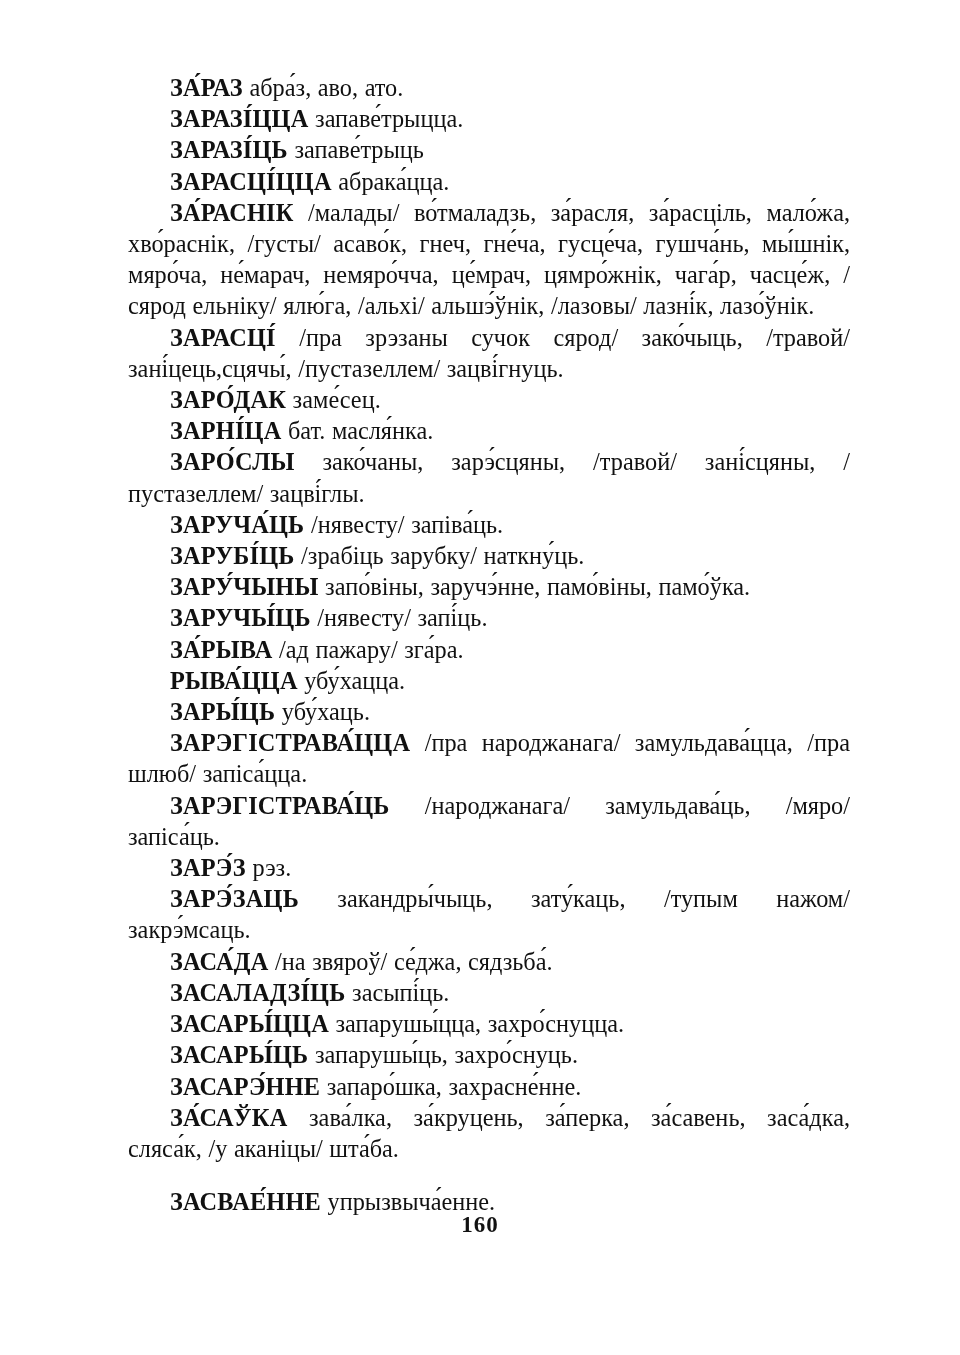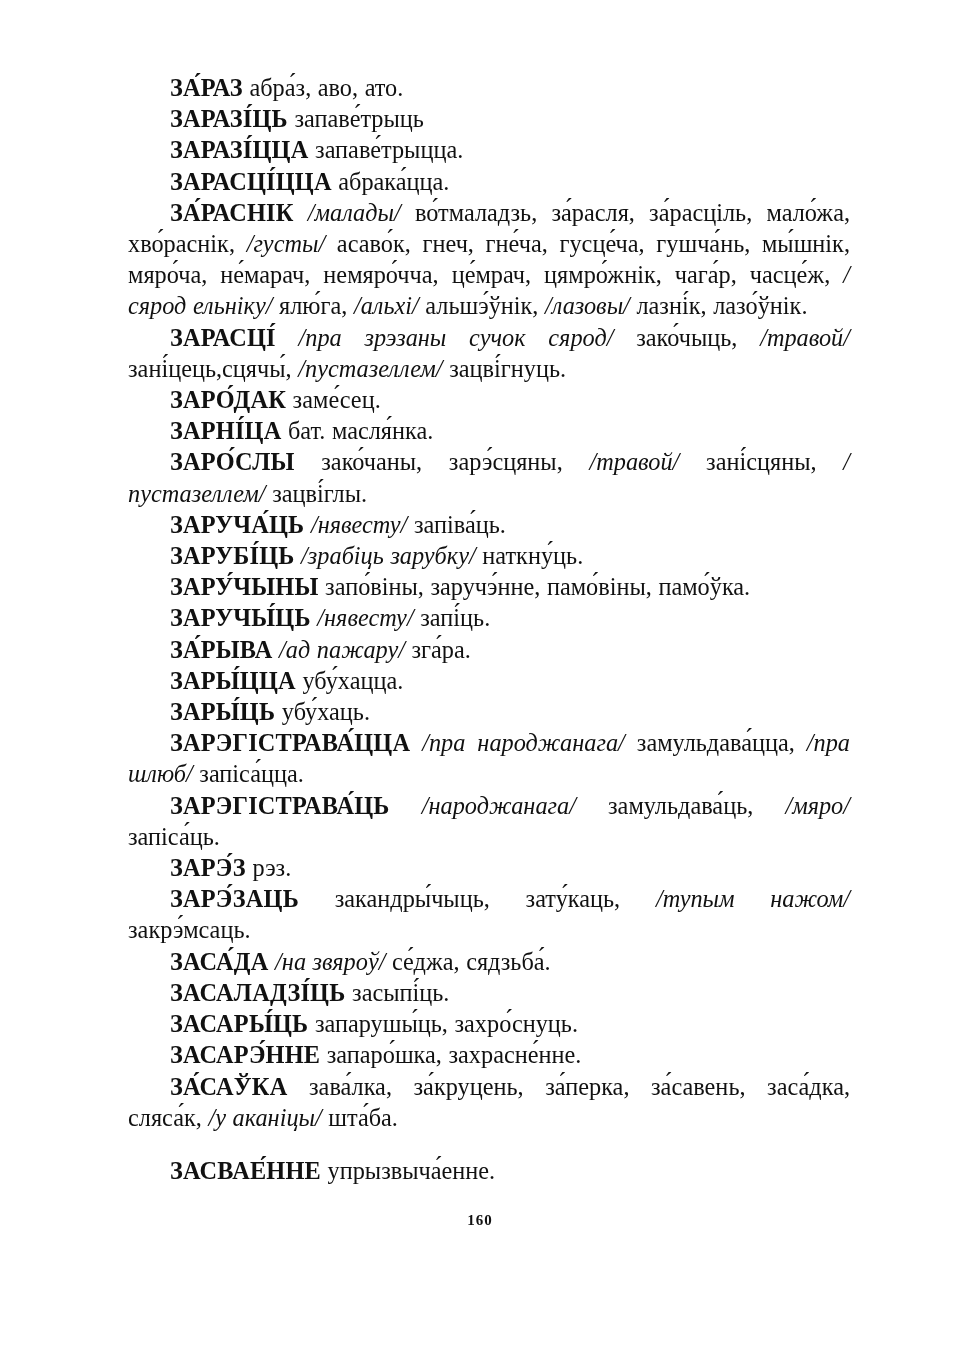--- a/index.html
+++ b/index.html
@@ -43,72 +43,72 @@
     text-align: left;
     margin-top: 22px;
   }
   
   .hw {
     font-weight: 700;
     letter-spacing: 0.2px;
   }
   
   .ctx {
-    font-style: italic;
   }
   .body-text {
     font-weight: 400;
   }
   
   .entry.wide-gap {
     text-align: justify;
     word-spacing: 10px;
   }
   .entry.wide-gap .tight {
     word-spacing: 0.5px;
   }
   #folio {
     position: absolute;
     left: 0;
     top: 1212px;
     width: 960px;
     text-align: center;
-    font-size: 15px;
+    font-size: 23px;
     font-weight: 700;
     letter-spacing: 1px;
   }
 </style>
 </head>
 <body>
 
 <div id="page">
 
   <div id="entries">
       <p class="entry"><span class="hw">ЗА́РАЗ</span><span class="body-text"> абра́з, аво, ато.</span></p>
+      <p class="entry"><span class="hw">ЗАРАЗІ́ЦЦА</span><span class="body-text">  запаве́трыцца.</span></p>
       <p class="entry"><span class="hw">ЗАРАЗІ́ЦЬ</span><span class="body-text">  запаве́трыць</span></p>
-      <p class="entry"><span class="hw">ЗАРАЗІ́ЦЦА</span><span class="body-text">  запаве́трыцца.</span></p>
       <p class="entry"><span class="hw">ЗАРАСЦІ́ЦЦА</span><span class="body-text">  абрака́цца.</span></p>
       <p class="entry"><span class="hw">ЗА́РАСНІК</span><span class="ctx"> /малады/ </span><span class="body-text">во́тмаладзь, за́расля, за́расціль, мало́жа, хво́раснік, </span><span class="ctx">/густы/ </span><span class="body-text">асаво́к, гнеч, гне́ча, гусце́ча, гушча́нь, мы́шнік, мяро́ча, не́марач, немяро́чча, це́мрач, цямро́жнік, чага́р, часце́ж, </span><span class="ctx">/сярод ельніку/ </span><span class="body-text">ялю́га, </span><span class="ctx">/альхі/ </span><span class="body-text">альшэ́ўнік, </span><span class="ctx">/лазовы/ </span><span class="body-text">лазні́к, лазо́ўнік.</span></p>
       <p class="entry"><span class="hw">ЗАРАСЦІ́</span><span class="ctx"> /пра зрэзаны сучок сярод/ </span><span class="body-text">зако́чыць, </span><span class="ctx">/травой/ </span><span class="body-text">зані́цець,сцячы́, </span><span class="ctx">/пустазеллем/ </span><span class="body-text">зацві́гнуць.</span></p>
       <p class="entry"><span class="hw">ЗАРО́ДАК</span><span class="body-text"> заме́сец.</span></p>
       <p class="entry"><span class="hw">ЗАРНІ́ЦА</span><span class="body-text"> бат.  масля́нка.</span></p>
       <p class="entry"><span class="hw">ЗАРО́СЛЫ</span><span class="body-text">  зако́чаны,  зарэ́сцяны, </span><span class="ctx">/травой/ </span><span class="body-text">зані́сцяны, </span><span class="ctx">/пустазеллем/ </span><span class="body-text">зацві́глы.</span></p>
       <p class="entry"><span class="hw">ЗАРУЧА́ЦЬ</span><span class="ctx"> /нявесту/ </span><span class="body-text">запіва́ць.</span></p>
       <p class="entry"><span class="hw">ЗАРУБІ́ЦЬ</span><span class="ctx"> /зрабіць зарубку/ </span><span class="body-text">наткну́ць.</span></p>
       <p class="entry"><span class="hw">ЗАРУ́ЧЫНЫ</span><span class="body-text"> запо́віны, заручэ́нне, памо́віны, памо́ўка.</span></p>
       <p class="entry"><span class="hw">ЗАРУЧЫ́ЦЬ</span><span class="ctx"> /нявесту/ </span><span class="body-text">запі́ць.</span></p>
       <p class="entry"><span class="hw">ЗА́РЫВА</span><span class="ctx"> /ад пажару/ </span><span class="body-text">зга́ра.</span></p>
-      <p class="entry"><span class="hw">ЗАРЫ́ЦЦА</span><span class="body-text">  убу́хацца.</span></p>
+      <p class="entry"><span class="hw">РЫВА́ЦЦА</span><span class="body-text">  убу́хацца.</span></p>
       <p class="entry"><span class="hw">ЗАРЫ́ЦЬ</span><span class="body-text"> убу́хаць.</span></p>
       <p class="entry wide-gap"><span class="hw">ЗАРЭГІСТРАВА́ЦЦА</span><span class="ctx tight"> /пра народжанага/ </span><span class="body-text tight">замульдава́цца, </span><span class="ctx tight">/пра шлюб/ </span><span class="body-text tight">запіса́цца.</span></p>
       <p class="entry"><span class="hw">ЗАРЭГІСТРАВА́ЦЬ</span><span class="ctx"> /народжанага/ </span><span class="body-text">замульдава́ць, </span><span class="ctx">/мяро/ </span><span class="body-text">запіса́ць.</span></p>
       <p class="entry"><span class="hw">ЗАРЭ́З</span><span class="body-text"> рэз.</span></p>
       <p class="entry"><span class="hw">ЗАРЭ́ЗАЦЬ</span><span class="body-text"> закандры́чыць, зату́каць, </span><span class="ctx">/тупым нажом/ </span><span class="body-text">закрэ́мсаць.</span></p>
       <p class="entry"><span class="hw">ЗАСА́ДА</span><span class="ctx"> /на звяроў/ </span><span class="body-text">се́джа, сядзьба́.</span></p>
       <p class="entry"><span class="hw">ЗАСАЛАДЗІ́ЦЬ</span><span class="body-text"> засыпі́ць.</span></p>
+      <p class="entry"><span class="hw">ЗАСАРЫ́ЦЦА</span><span class="body-text"> запарушы́цца, захро́снуцца.</span></p>
       <p class="entry"><span class="hw">ЗАСАРЫ́ЦЬ</span><span class="body-text"> запарушы́ць, захро́снуць.</span></p>
       <p class="entry"><span class="hw">ЗАСАРЭ́ННЕ</span><span class="body-text"> запаро́шка, захрасне́нне.</span></p>
       <p class="entry"><span class="hw">ЗА́САЎКА</span><span class="body-text"> зава́лка, за́круцень, за́перка, за́савень, заса́дка, сляса́к, </span><span class="ctx">/у аканіцы/ </span><span class="body-text">шта́ба.</span></p>
       <p class="entry"><span class="hw">ЗАСВАЕ́ННЕ</span><span class="body-text">  упрызвыча́енне.</span></p>
     </div>
 
   <div id="folio">160</div>
 
 </div>
 

